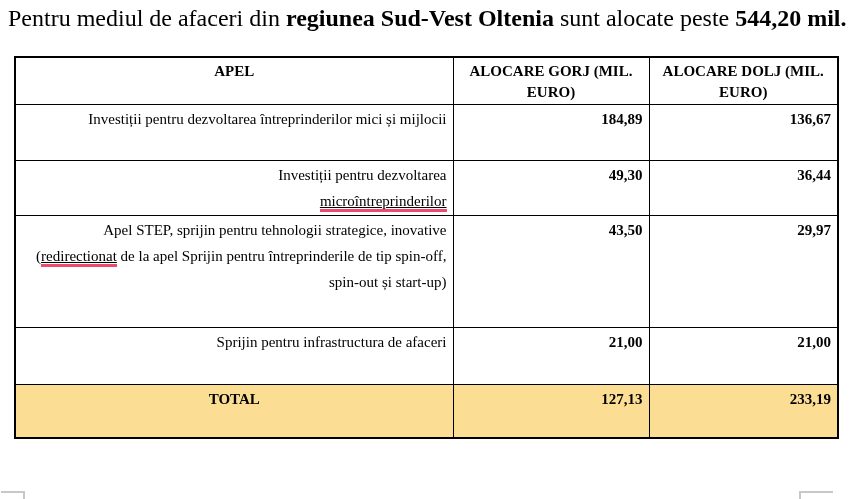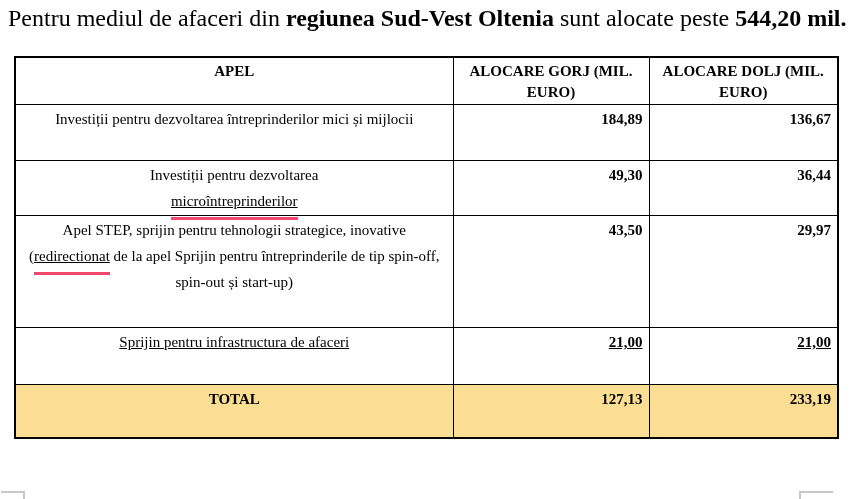--- a/index.html
+++ b/index.html
@@ -45,31 +45,31 @@
   tr.hdr th{
     font-weight:bold;
     text-align:center;
     line-height:21px;
     padding-top:3px;
   }
   tr.r0{height:56px;}
   tr.r1{height:52px;}
   tr.r2{height:30px;}
   tr.r3{height:112px;margin-left:9px;}
-  tr.r4{height:57px;text-decoration:underline;}
+  tr.r4{height:57px;}
   tr.total{height:53px;border-radius:18px;}
-  td.label{text-align:center;}
+  td.label{text-align:right;}
   td.val{
     text-align:right;
     font-weight:bold;
   }
   .marked{
     text-decoration:underline;
     border-bottom:3px solid var(--annotation);
-    padding-bottom:8px;
+    padding-bottom:0px;
   }
   tr.total td{
     background:var(--total-row-bg);
     font-weight:bold;
   }
   tr.total td.label{text-align:center;}
   .corner-mark{
     position:absolute;
     height:9px;
   }

